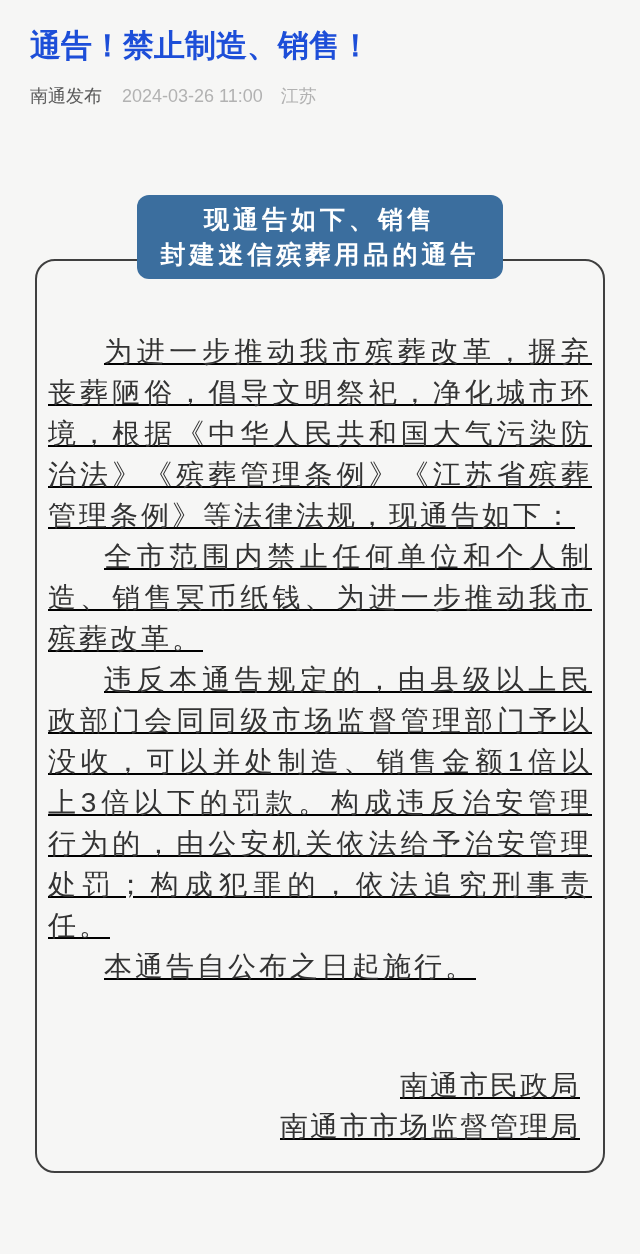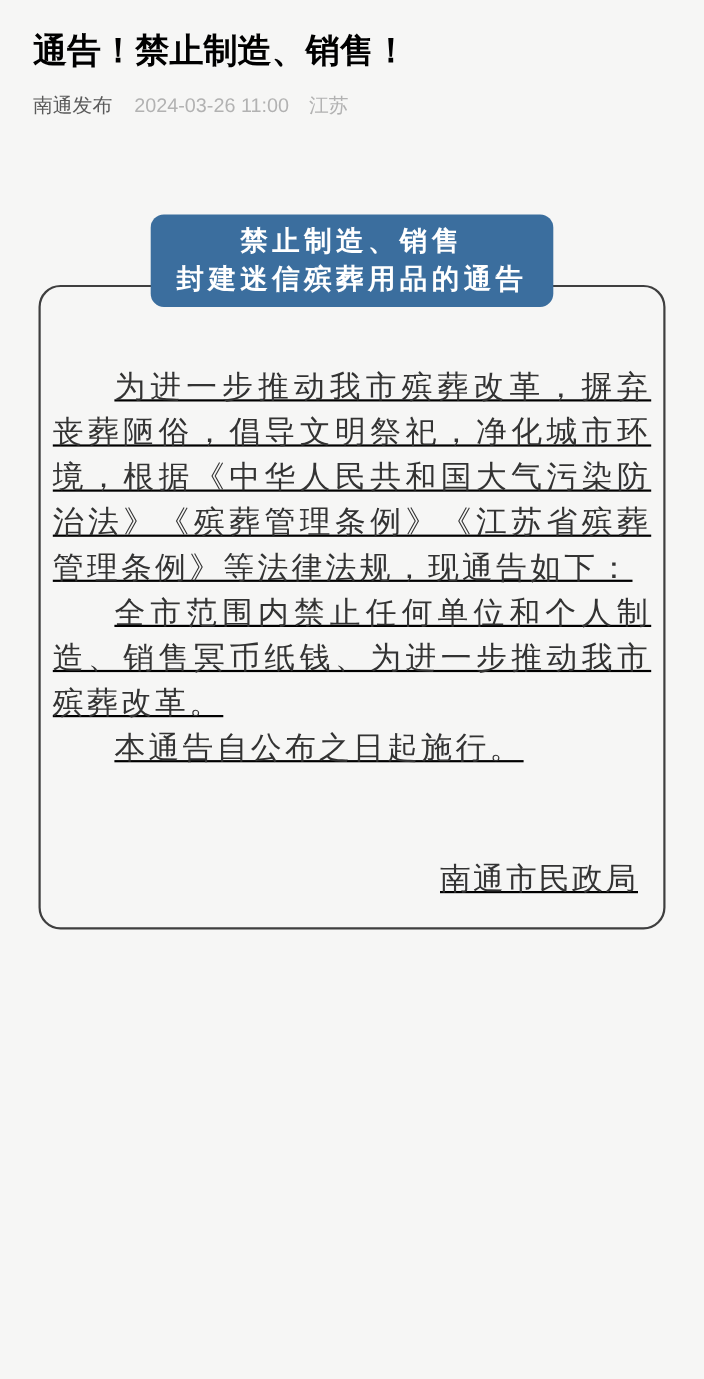--- a/index.html
+++ b/index.html
@@ -10,21 +10,21 @@
   body {
     height: 1254px;
     background: #f6f6f5;
     overflow: hidden;
   }
   .article-title {
     margin: 26px 30px 0;
     font-size: 31px;
     line-height: 40px;
     font-weight: 600;
-    color: #000000;
+    color: #1d4ed8;
     letter-spacing: 0px;
   }
   .byline {
     margin: 18px 30px 16px;
     font-size: 18px;
     line-height: 25px;
     white-space: nowrap;
   }
   .byline .source {
     color: #595959;
@@ -86,25 +86,27 @@
 </head>
 <body>
 
 <h1 class="article-title">通告！禁止制造、销售！</h1>
 
 <div class="byline">
   <span class="source">南通发布</span><span class="pubtime">2024-03-26 11:00</span><span class="region">江苏</span>
 </div>
 
 <div class="banner">
-  <div>禁止制造、销售</div>
+  <div>现通告如下、销售</div>
   <div>封建迷信殡葬用品的通告</div>
 </div>
 
 <div class="notice-box">
   <p class="body-p">为进一步推动我市殡葬改革，摒弃丧葬陋俗，倡导文明祭祀，净化城市环境，根据《中华人民共和国大气污染防治法》《殡葬管理条例》《江苏省殡葬管理条例》等法律法规，现通告如下：</p>
   <p class="body-p">全市范围内禁止任何单位和个人制造、销售冥币纸钱、为进一步推动我市殡葬改革。</p>
+  <p class="body-p">违反本通告规定的，由县级以上民政部门会同同级市场监督管理部门予以没收，可以并处制造、销售金额1倍以上3倍以下的罚款。构成违反治安管理行为的，由公安机关依法给予治安管理处罚；构成犯罪的，依法追究刑事责任。</p>
   <p class="body-p">本通告自公布之日起施行。</p>
 
   <div class="signature-block">
     <div class="signature-line">南通市民政局</div>
+    <div class="signature-line">南通市市场监督管理局</div>
   </div>
 </div>
 
 </body></html>

